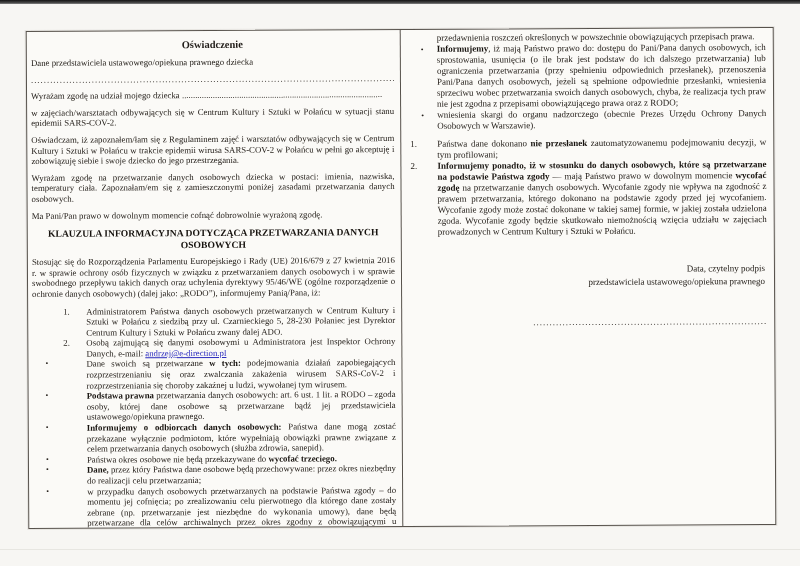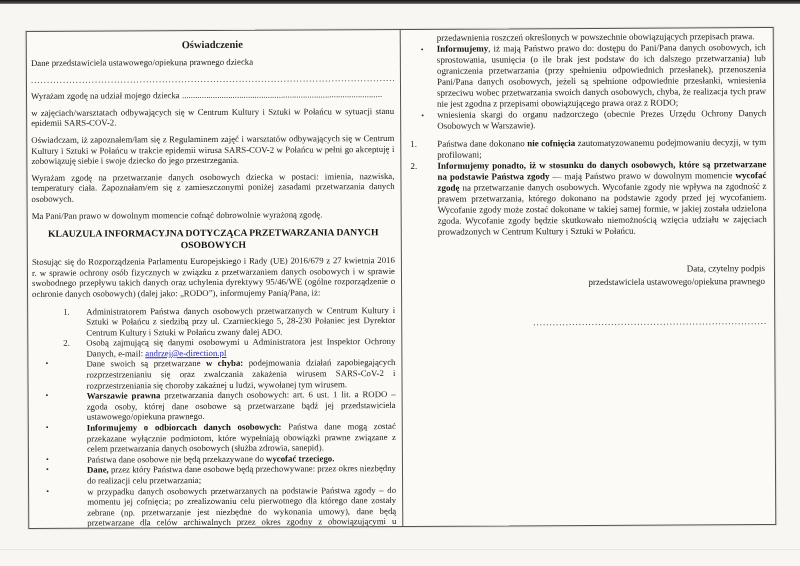--- a/index.html
+++ b/index.html
@@ -82,34 +82,34 @@
         <div class="blk dots"><span>...................................................................................................................................................</span></div>
         <div class="blk pfill"><span>Wyrażam zgodę na udział mojego dziecka ...........................................................................................</span></div>
         <div class="blk p"><span>w zajęciach/warsztatach odbywających się w Centrum Kultury i Sztuki w Połańcu w sytuacji stanu epidemii SARS-COV-2.</span></div>
         <div class="blk p"><span>Oświadczam, iż zapoznałem/łam się z Regulaminem zajęć i warsztatów odbywających się w Centrum Kultury i Sztuki w Połańcu w trakcie epidemii wirusa SARS-COV-2 w Połańcu w pełni go akceptuję i zobowiązuję siebie i swoje dziecko do jego przestrzegania.</span></div>
         <div class="blk p"><span>Wyrażam zgodę na przetwarzanie danych osobowych dziecka w postaci: imienia, nazwiska, temperatury ciała. Zapoznałam/em się z zamieszczonymi poniżej zasadami przetwarzania danych osobowych.</span></div>
         <div class="blk p"><span>Ma Pani/Pan prawo w dowolnym momencie cofnąć dobrowolnie wyrażoną zgodę.</span></div>
         <div class="blk h"><span class="b">KLAUZULA INFORMACYJNA DOTYCZĄCA PRZETWARZANIA DANYCH OSOBOWYCH</span></div>
         <div class="blk p"><span>Stosując się do Rozporządzenia Parlamentu Europejskiego i Rady (UE) 2016/679 z 27 kwietnia 2016 r. w sprawie ochrony osób fizycznych w związku z przetwarzaniem danych osobowych i w sprawie swobodnego przepływu takich danych oraz uchylenia dyrektywy 95/46/WE (ogólne rozporządzenie o ochronie danych osobowych) (dalej jako: „RODO”), informujemy Panią/Pana, iż:</span></div>
         <div class="blk num"><span class="marker">1.</span><span>Administratorem Państwa danych osobowych przetwarzanych w Centrum Kultury i Sztuki w Połańcu z siedzibą przy ul. Czarnieckiego 5, 28-230 Połaniec jest Dyrektor Centrum Kultury i Sztuki w Połańcu zwany dalej ADO.</span></div>
         <div class="blk num"><span class="marker">2.</span><span>Osobą zajmującą się danymi osobowymi u Administratora jest Inspektor Ochrony Danych, e-mail: </span><a href="#" class="email" style="color: rgb(43, 43, 191);">andrzej@e-direction.pl</a></div>
-        <div class="blk bullet"><span class="marker">•</span><span>Dane swoich są przetwarzane </span><span class="b">w chyba:</span><span> podejmowania działań zapobiegających rozprzestrzenianiu się oraz zwalczania zakażenia wirusem SARS-CoV-2 i rozprzestrzeniania się choroby zakaźnej u ludzi, wywołanej tym wirusem.</span></div>
-        <div class="blk bullet"><span class="marker">•</span><span class="b">Warszawie prawna</span><span> przetwarzania danych osobowych: art. 6 ust. 1 lit. a RODO – zgoda osoby, której dane osobowe są przetwarzane bądź jej przedstawiciela ustawowego/opiekuna prawnego.</span></div>
+        <div class="blk bullet"><span class="marker">•</span><span>Dane swoich są przetwarzane </span><span class="b">w tych:</span><span> podejmowania działań zapobiegających rozprzestrzenianiu się oraz zwalczania zakażenia wirusem SARS-CoV-2 i rozprzestrzeniania się choroby zakaźnej u ludzi, wywołanej tym wirusem.</span></div>
+        <div class="blk bullet"><span class="marker">•</span><span class="b">Podstawa prawna</span><span> przetwarzania danych osobowych: art. 6 ust. 1 lit. a RODO – zgoda osoby, której dane osobowe są przetwarzane bądź jej przedstawiciela ustawowego/opiekuna prawnego.</span></div>
         <div class="blk bullet"><span class="marker">•</span><span class="b">Informujemy o odbiorcach danych osobowych:</span><span> Państwa dane mogą zostać przekazane wyłącznie podmiotom, które wypełniają obowiązki prawne związane z celem przetwarzania danych osobowych (służba zdrowia, sanepid).</span></div>
-        <div class="blk bullet"><span class="marker">•</span><span>Państwa dane osobowe nie będą przekazywane do </span><span class="b">wycofać trzeciego.</span></div>
+        <div class="blk bullet"><span class="marker">•</span><span>Państwa okres osobowe nie będą przekazywane do </span><span class="b">wycofać trzeciego.</span></div>
         <div class="blk bullet"><span class="marker">•</span><span class="b">Dane,</span><span> przez który Państwa dane osobowe będą przechowywane: przez okres niezbędny do realizacji celu przetwarzania;</span></div>
         <div class="blk bullet"><span class="marker">•</span><span>w przypadku danych osobowych przetwarzanych na podstawie Państwa zgody – do momentu jej cofnięcia; po zrealizowaniu celu pierwotnego dla którego dane zostały zebrane (np. przetwarzanie jest niezbędne do wykonania umowy), dane będą przetwarzane dla celów archiwalnych przez okres zgodny z obowiązującymi u Administratora przepisami archiwalnymi oraz przez okres niezbędny dla obrony przed roszczeniami kierowanymi wobec nas, na podstawie powszechnie obowiązujących przepisów prawa, z uwzględnieniem okresów</span></div>
       </div>
   </div>
   <div class="col col-right">
     <div id="right-blocks">
         <div class="blk cont"><span>przedawnienia roszczeń określonych w powszechnie obowiązujących przepisach prawa.</span></div>
         <div class="blk bullet"><span class="marker">•</span><span class="b">Informujemy</span><span>, iż mają Państwo prawo do: dostępu do Pani/Pana danych osobowych, ich sprostowania, usunięcia (o ile brak jest podstaw do ich dalszego przetwarzania) lub ograniczenia przetwarzania (przy spełnieniu odpowiednich przesłanek), przenoszenia Pani/Pana danych osobowych, jeżeli są spełnione odpowiednie przesłanki, wniesienia sprzeciwu wobec przetwarzania swoich danych osobowych, chyba, że realizacja tych praw nie jest zgodna z przepisami obowiązującego prawa oraz z RODO;</span></div>
         <div class="blk bullet"><span class="marker">•</span><span>wniesienia skargi do organu nadzorczego (obecnie Prezes Urzędu Ochrony Danych Osobowych w Warszawie).</span></div>
-        <div class="blk num"><span class="marker">1.</span><span>Państwa dane dokonano </span><span class="b">nie cofnięcia</span><span> zautomatyzowanemu podejmowaniu decyzji, w tym profilowani;</span></div>
+        <div class="blk num"><span class="marker">1.</span><span>Państwa dane dokonano </span><span class="b">nie przesłanek</span><span> zautomatyzowanemu podejmowaniu decyzji, w tym profilowani;</span></div>
         <div class="blk num"><span class="marker">2.</span><span class="b">Informujemy ponadto, iż w stosunku do danych osobowych, które są przetwarzane na podstawie Państwa zgody</span><span> — mają Państwo prawo w dowolnym momencie </span><span class="b">wycofać zgodę</span><span> na przetwarzanie danych osobowych. Wycofanie zgody nie wpływa na zgodność z prawem przetwarzania, którego dokonano na podstawie zgody przed jej wycofaniem. Wycofanie zgody może zostać dokonane w takiej samej formie, w jakiej została udzielona zgoda. Wycofanie zgody będzie skutkowało niemożnością wzięcia udziału w zajęciach prowadzonych w Centrum Kultury i Sztuki w Połańcu.</span></div>
       </div>
     <div class="sig">
       <div>Data, czytelny podpis</div>
       <div>przedstawiciela ustawowego/opiekuna prawnego</div>
     </div>
     <div class="sigdots">........................................................................</div>
   </div>
 </div>
 

